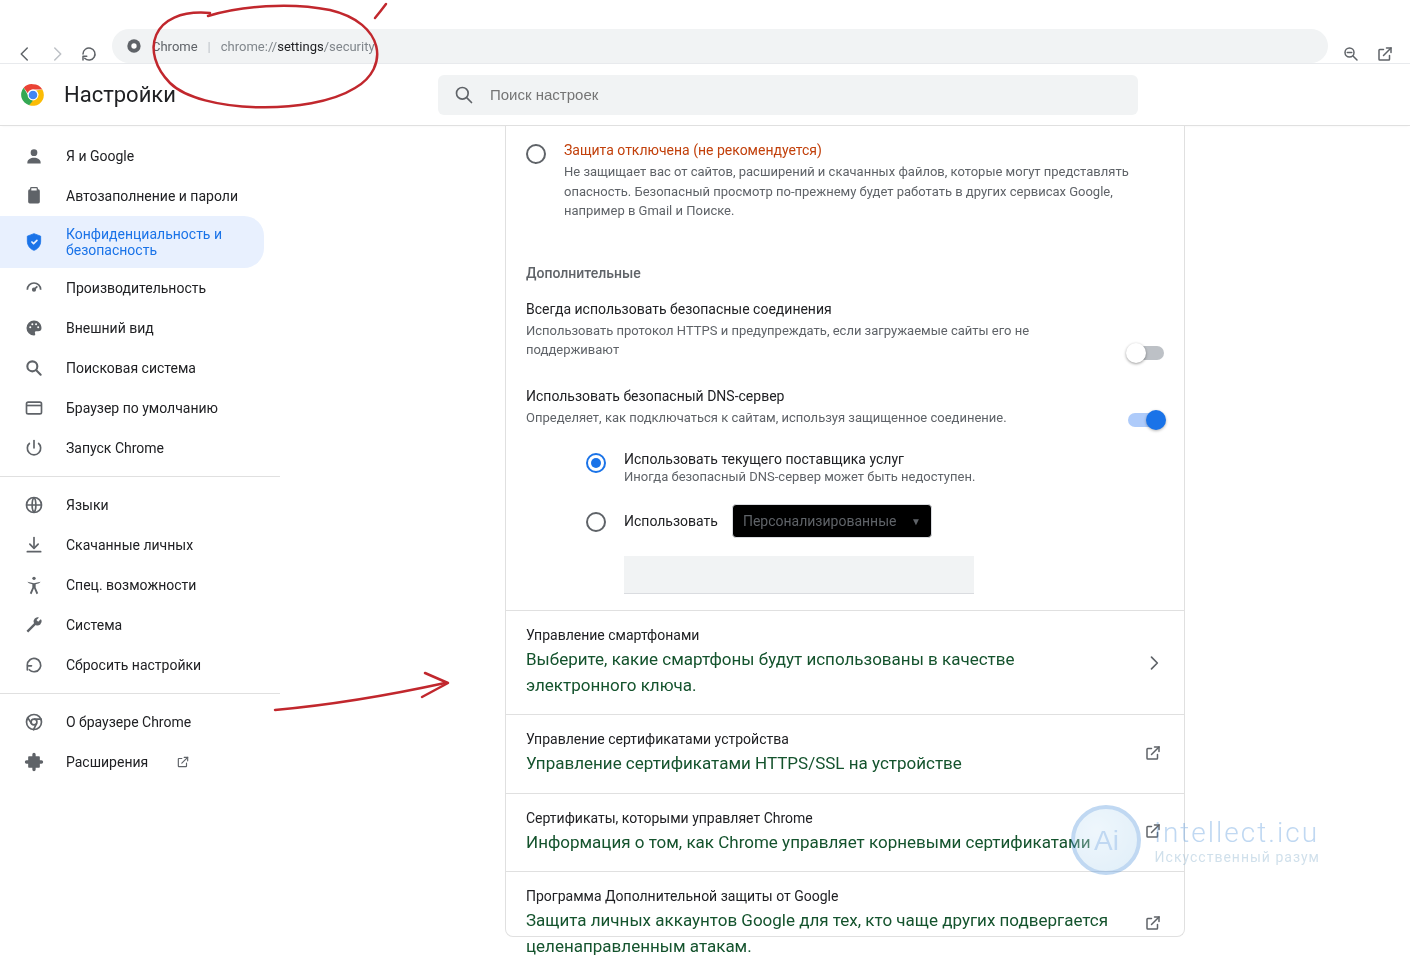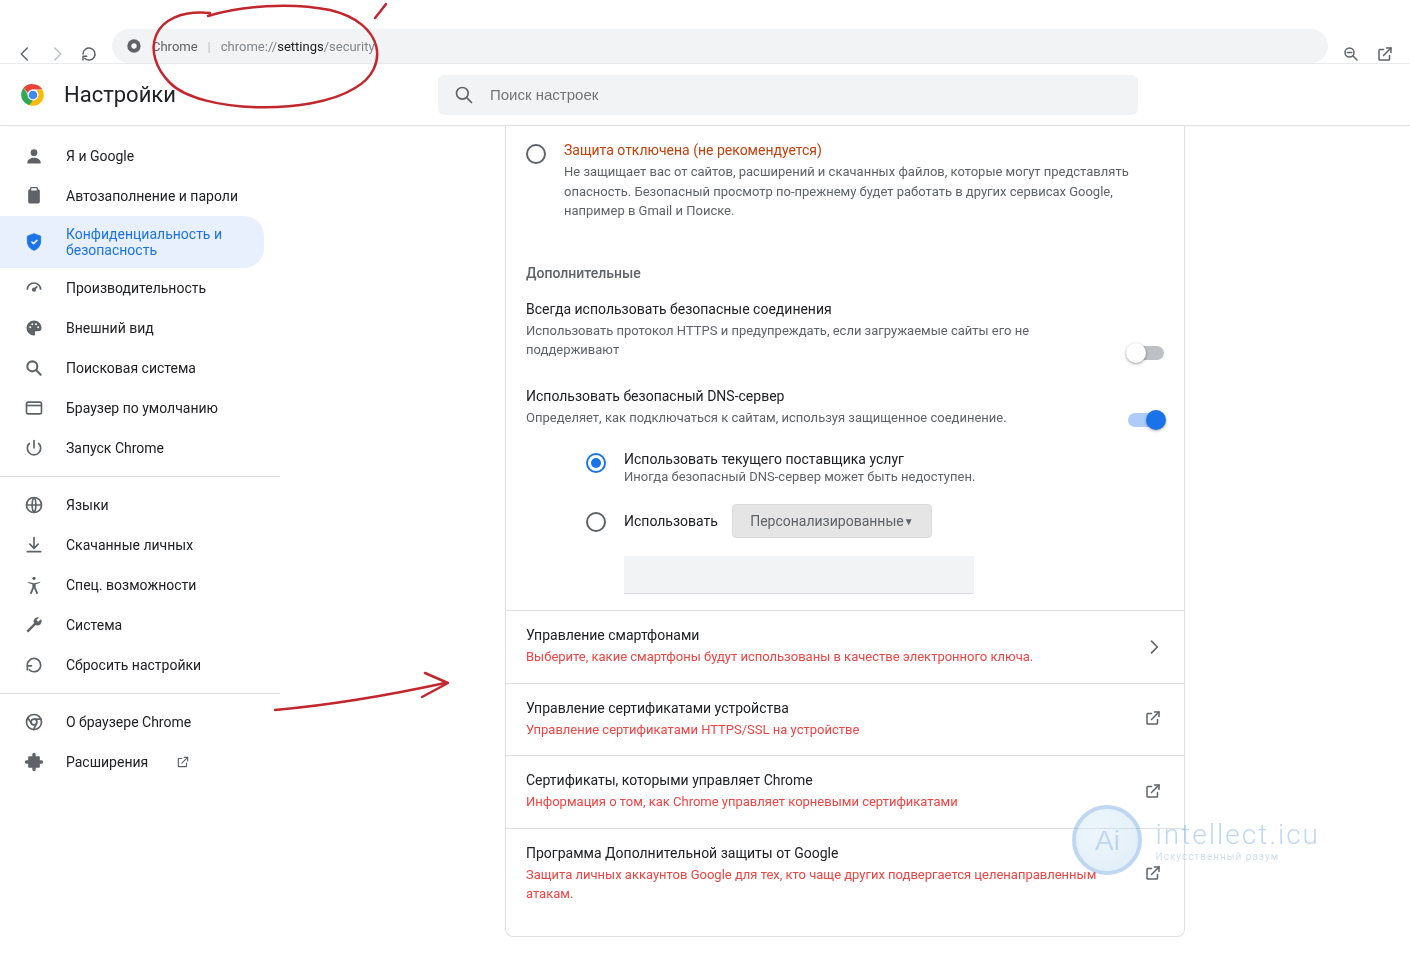--- a/index.html
+++ b/index.html
@@ -178,43 +178,43 @@
   .sub-radio-row {
     display:flex; gap:18px; align-items:flex-start;
     padding: 10px 0;
   }
   .sub-radio-row .radio-outer { margin-top:2px; }
   .sub-radio-row .sr-body .sr-title { font-size:14px; color:#202124; }
   .sub-radio-row .sr-body .sr-desc { font-size:13px; color:#5f6368; margin-top:2px;}
   .dropdown {
     margin-left:10px;
     width:200px; height:34px; border:1px solid #dadce0;
-    border-radius:4px; background:#e5e5e5;
-    display:flex; align-items:center; justify-content:center;
+    border-radius:4px; background:#000000;
+    display:flex; align-items:center; justify-content:space-between;
     padding:0 10px; font-size:14px; color:#5f6368; cursor:pointer;
   }
   .dropdown .dd-arrow { font-size:10px; color:#5f6368;}
   .dns-input {
     margin: 8px 0 0 38px;
     width: 350px; height:38px;
     border-bottom:1px solid #dadce0;
     background:#f1f3f4;
   }
 
   .link-row {
     display:flex;
     align-items:center;
     justify-content:space-between;
     padding: 16px 20px;
     border-top:1px solid #e0e0e0;
     cursor:pointer;
     gap:16px;
   }
   .link-row .lr-text .lr-title { font-size:14px; color:#202124; margin-bottom:4px;}
-  .link-row .lr-text .lr-desc { font-size:13px; color:#ef4444; line-height:1.5;}
+  .link-row .lr-text .lr-desc { font-size:17px; color:#14532d; line-height:1.5;}
   .link-row .lr-icon { width:20px; height:20px; color:#5f6368; flex-shrink:0;}
 
   
   .scribble-circle {
     position:absolute;
     pointer-events:none;
     z-index:10;
   }
   .scribble-arrow {
     position:absolute;
@@ -239,21 +239,21 @@
     border:4px solid #4a90d9;
     display:flex; align-items:center; justify-content:center;
     color:#4a90d9; font-size:36px; font-weight:300;
     position:relative;
     background:radial-gradient(circle at 35% 35%, #cfe6f7, #a7cfeb);
   }
   .watermark .wm-text .wm-line1 {
     font-size:28px; letter-spacing:2px; color:#4a90d9; font-weight:300;
   }
   .watermark .wm-text .wm-line2 {
-    font-size:10px; letter-spacing:1px; color:#7aa7c7;
+    font-size:14px; letter-spacing:1px; color:#7aa7c7;
   }
 
   svg { display:block; }
 </style>
 </head>
 <body>
 
 <svg class="scribble-circle" style="left:130px; top:-2px;" width="260" height="120" viewBox="0 0 260 120">
   <path d="M 80 15 C 20 10, 10 55, 40 85 C 70 115, 180 118, 225 90 C 260 70, 255 25, 200 12 C 160 4, 110 8, 78 18" stroke="#c1272d" stroke-width="2.5" fill="none" stroke-linecap="round"></path>
   <path d="M 245 20 C 250 14, 253 10, 256 6" stroke="#c1272d" stroke-width="2.5" fill="none" stroke-linecap="round"></path>

